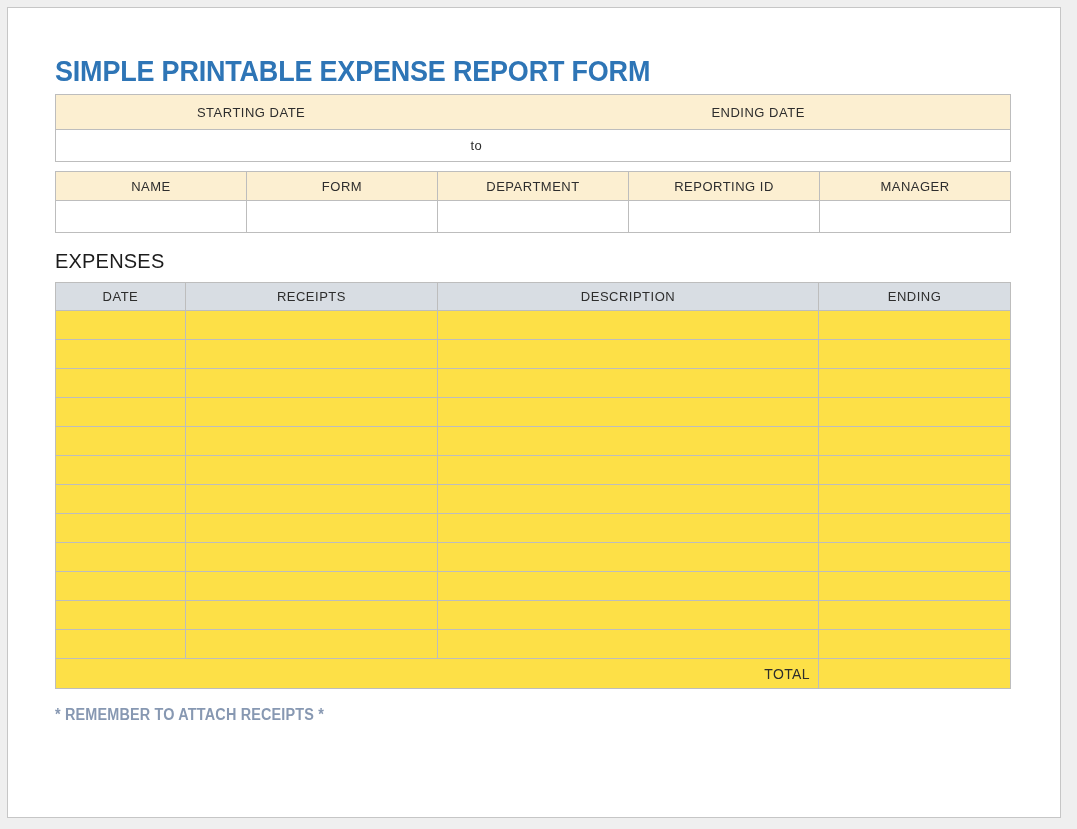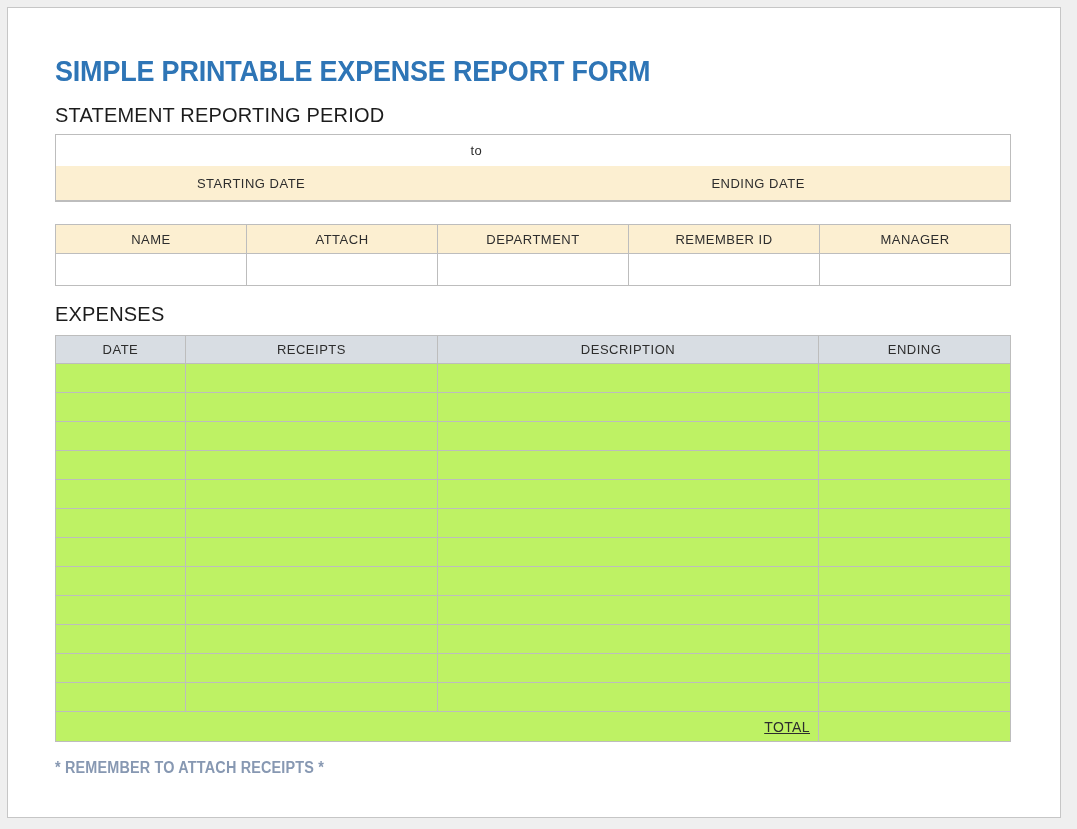--- a/index.html
+++ b/index.html
@@ -91,34 +91,34 @@
     font-weight: 400;
     font-size: 13px;
     color: #2d2d2d;
     letter-spacing: 0.5px;
     text-align: center;
     padding: 0;
     overflow: hidden;
   }
 
   
-  .emp-table { margin-top: 22px; }
+  .emp-table { margin-top: 9px; }
   .emp-table th {
     background: var(--cream, #fcefd1);
     height: 28px;
   }
   .emp-table td { height: 31px; background: #fff; }
 
   
   .exp-table { margin-top: 9px; padding-left: 37px; }
   .exp-table th {
     background: var(--header-gray, #d8dde3);
     height: 27px;
   }
-  .exp-table td { height: 28px; background: #bef264; text-decoration: underline; }
+  .exp-table td { height: 28px; background: #fde047; }
   .exp-table .total-label-cell {
     text-align: right;
     padding-right: 8px;
     font-size: 14px;
     letter-spacing: 0.4px;
     height: 29px;
   }
   .exp-table .total-row td { height: 29px; }
 
   
@@ -136,49 +136,48 @@
 </style>
 </head>
 <body>
 
 <div class="viewport">
   <div class="page">
     <div class="content">
 
       <h1 class="doc-title">SIMPLE PRINTABLE EXPENSE REPORT FORM</h1>
 
-      <h2 class="section-heading" id="statement-heading">STATEMENT REPORTING PERIOD</h2>
 
       <div class="rp-table">
+        <div class="rp-row rp-header">
+          <div class="rp-cell">STARTING DATE</div>
+          <div class="rp-cell"></div>
+          <div class="rp-cell">ENDING DATE</div>
+        </div>
         <div class="rp-row rp-body">
           <div class="rp-cell"></div>
           <div class="rp-cell rp-sep">to</div>
           <div class="rp-cell"></div>
-        </div>
-        <div class="rp-row rp-header">
-          <div class="rp-cell">STARTING DATE</div>
-          <div class="rp-cell"></div>
-          <div class="rp-cell">ENDING DATE</div>
         </div>
       </div>
 
       <table class="emp-table">
         <colgroup>
           <col style="width:20%">
             <col style="width:20%">
             <col style="width:20%">
           <col style="width:20%">
             <col style="width:20%">
         </colgroup>
         <thead>
           <tr>
             <th>NAME</th>
-            <th>ATTACH</th>
+            <th>FORM</th>
             <th>DEPARTMENT</th>
-            <th>REMEMBER ID</th>
+            <th>REPORTING ID</th>
             <th>MANAGER</th>
           </tr>
         </thead>
         <tbody>
           <tr>
             <td></td>
             <td></td>
             <td></td>
             <td></td>
             <td></td>

